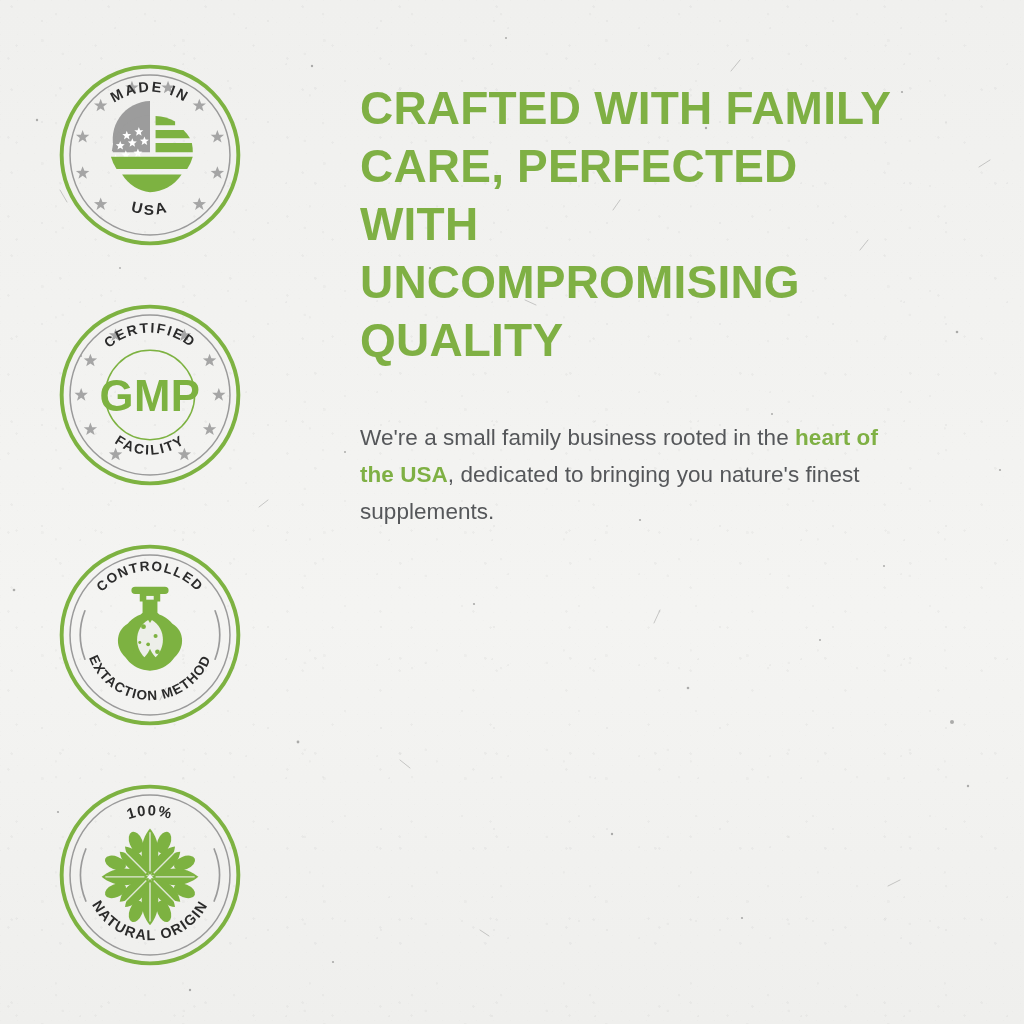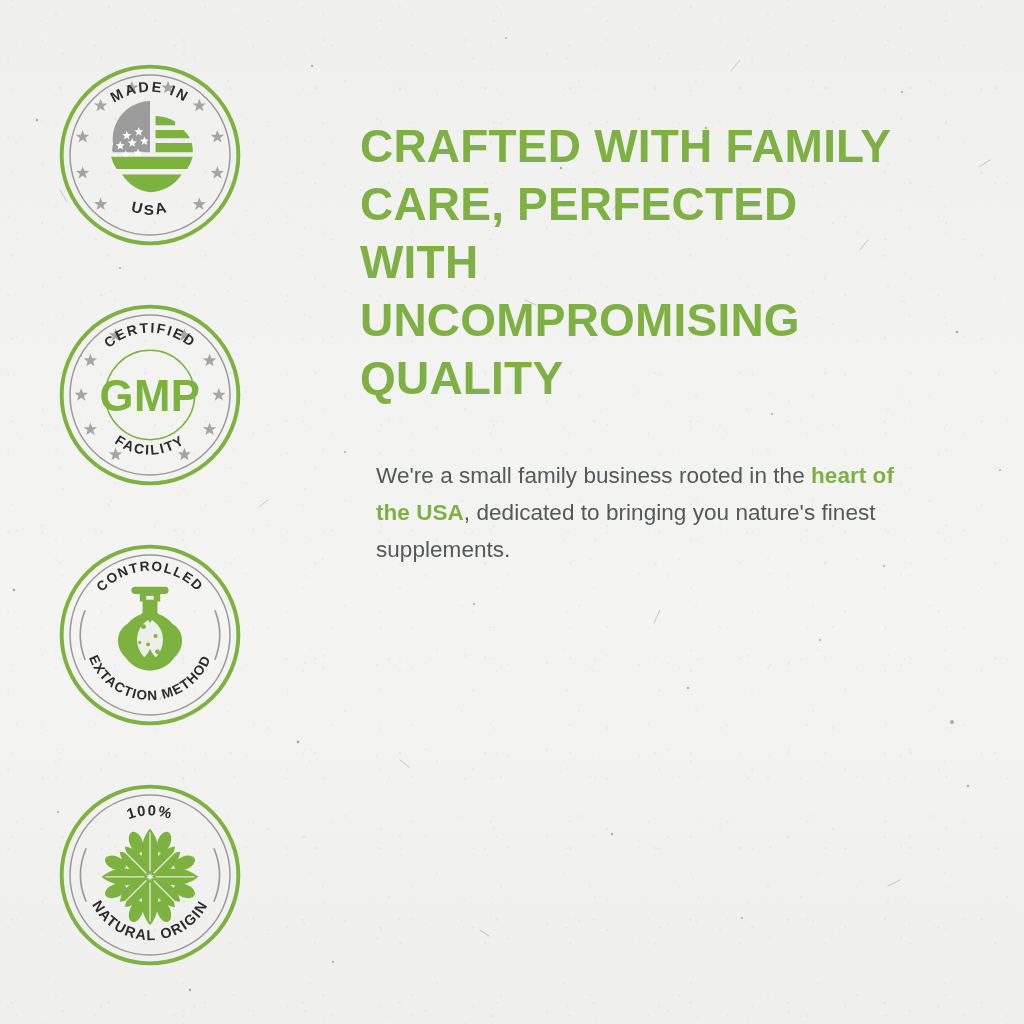--- a/index.html
+++ b/index.html
@@ -62,37 +62,37 @@
   .badge {
     width: 186px;
     height: 186px;
     margin-bottom: 54px;
     display: block;
   }
   .badge:last-child { margin-bottom: 0; }
 
   #text-column {
     flex: 1 1 auto;
-    padding: 117px 110px 0 60px;
+    padding: 79px 110px 0 60px;
   }
 
   h1#headline {
     margin: 0;
     font-family: "Liberation Sans Narrow", "Liberation Sans", sans-serif;
     font-size: 46px;
     line-height: 58px;
     font-weight: bold;
     letter-spacing: 0.2px;
     color: #7fb044;
     text-transform: uppercase;
     max-width: 560px;
   }
 
   p.body-par {
-    margin: 16px;
+    margin: 0;
     font-family: "Liberation Sans", sans-serif;
     font-size: 22.5px;
     line-height: 37px;
     color: #55575a;
     max-width: 520px;
     letter-spacing: 0.05px;
   }
   #par1 { margin-top: 50px; }
   #par2 { margin-top: 34px; max-width: 530px; }
   .hl {

